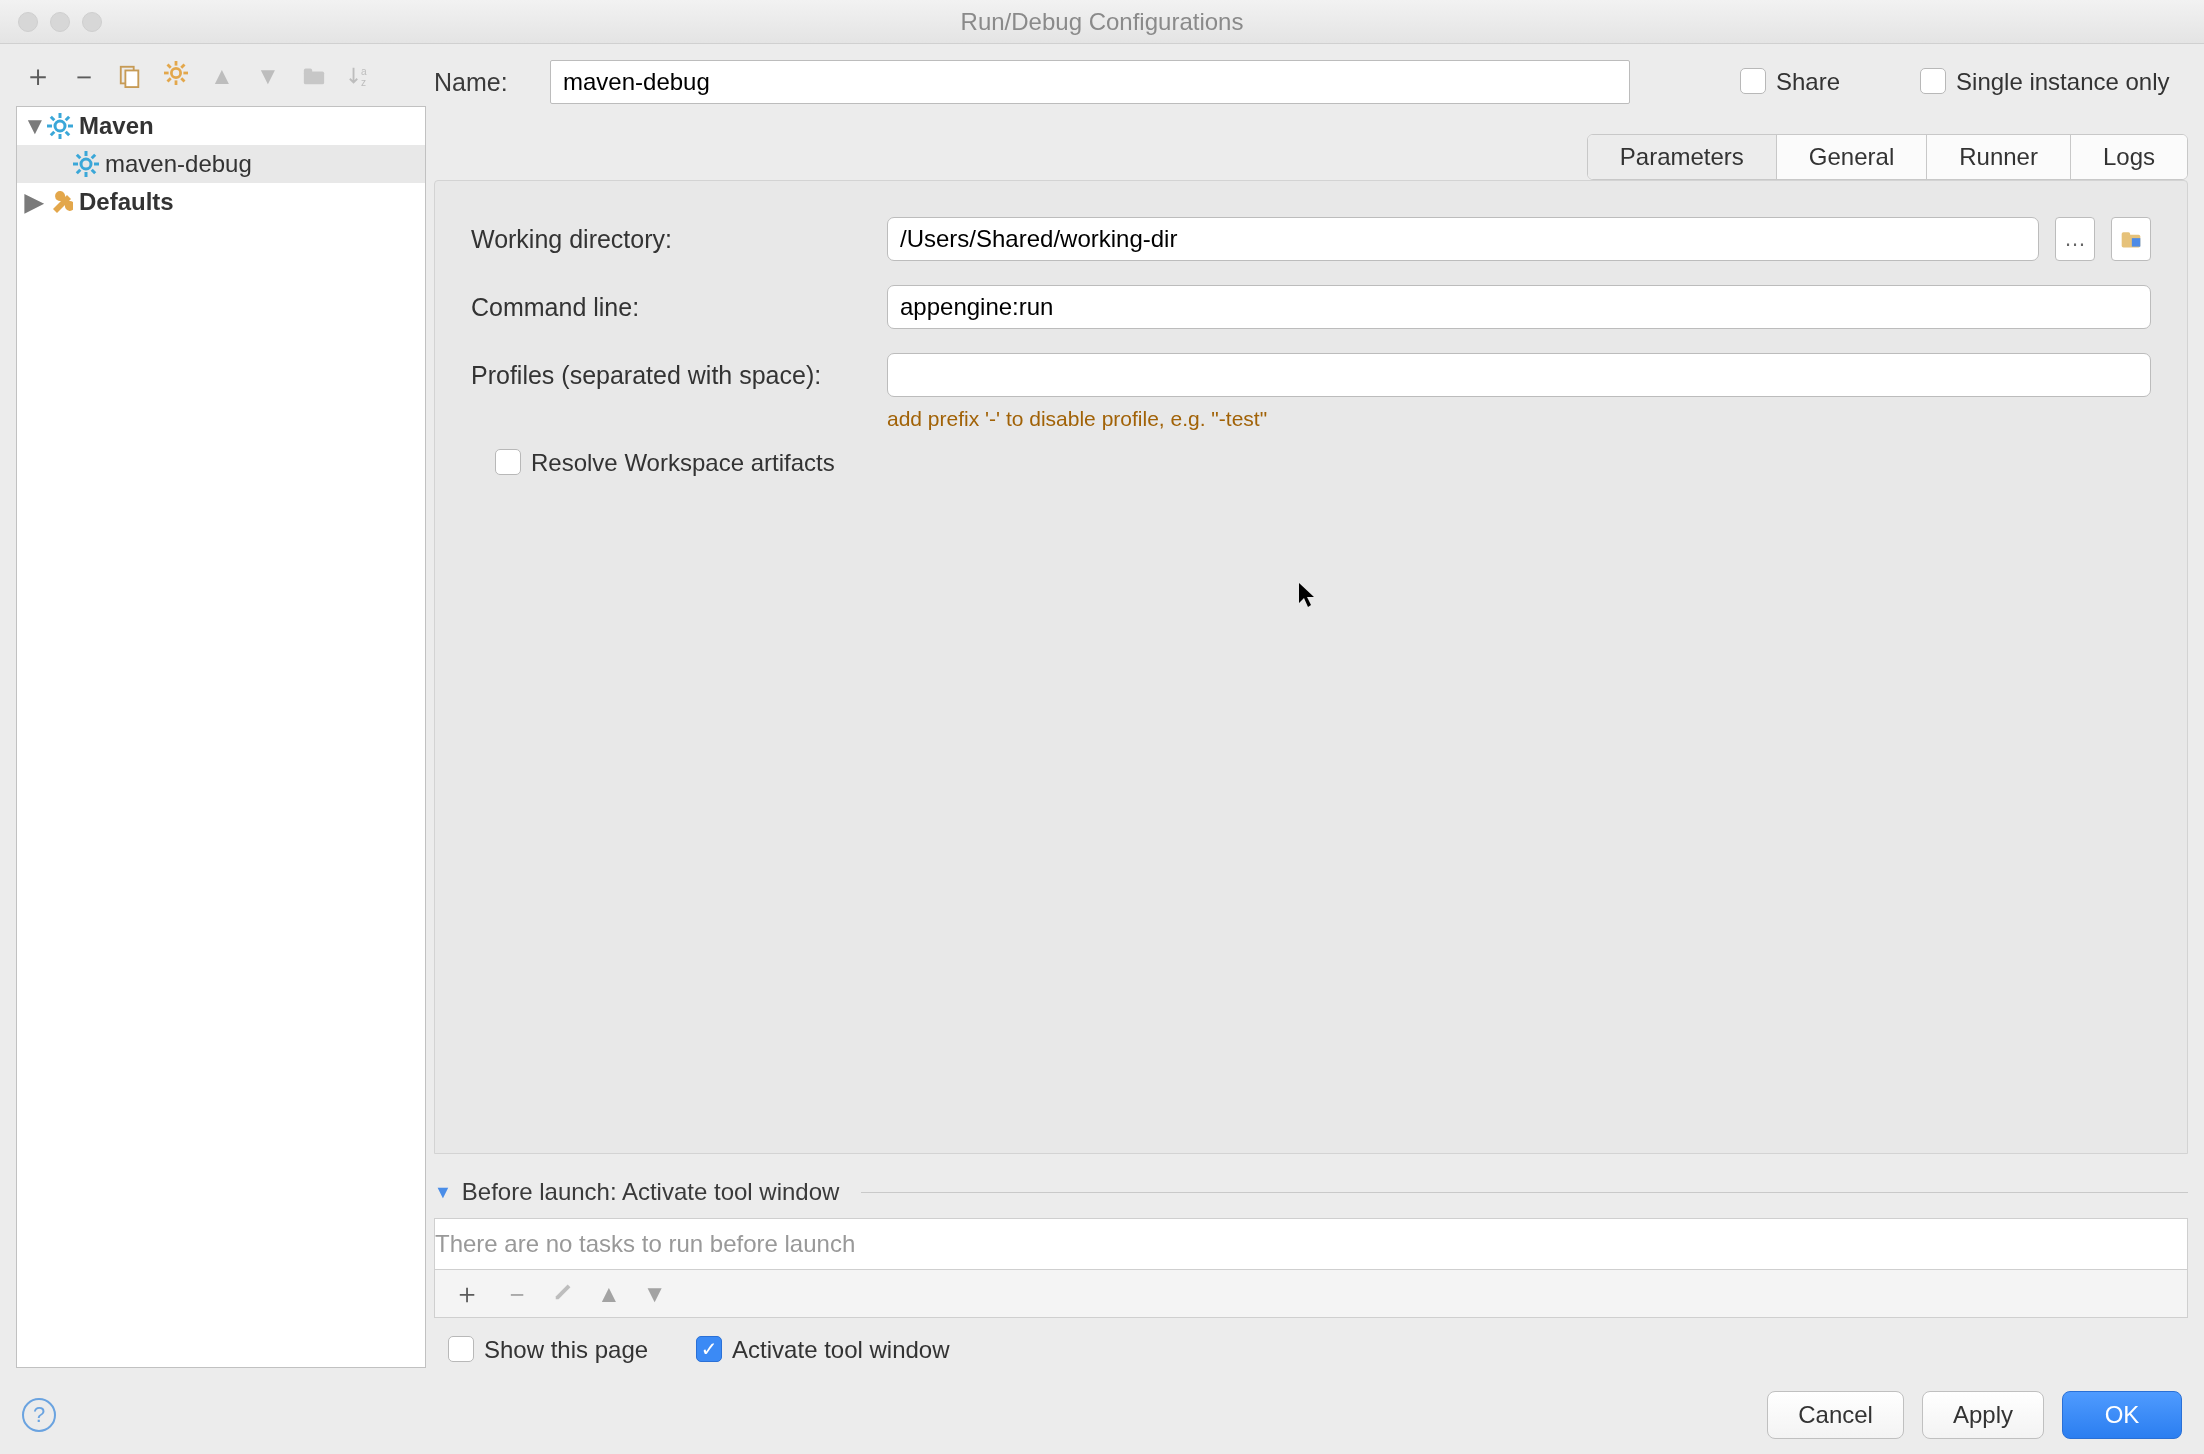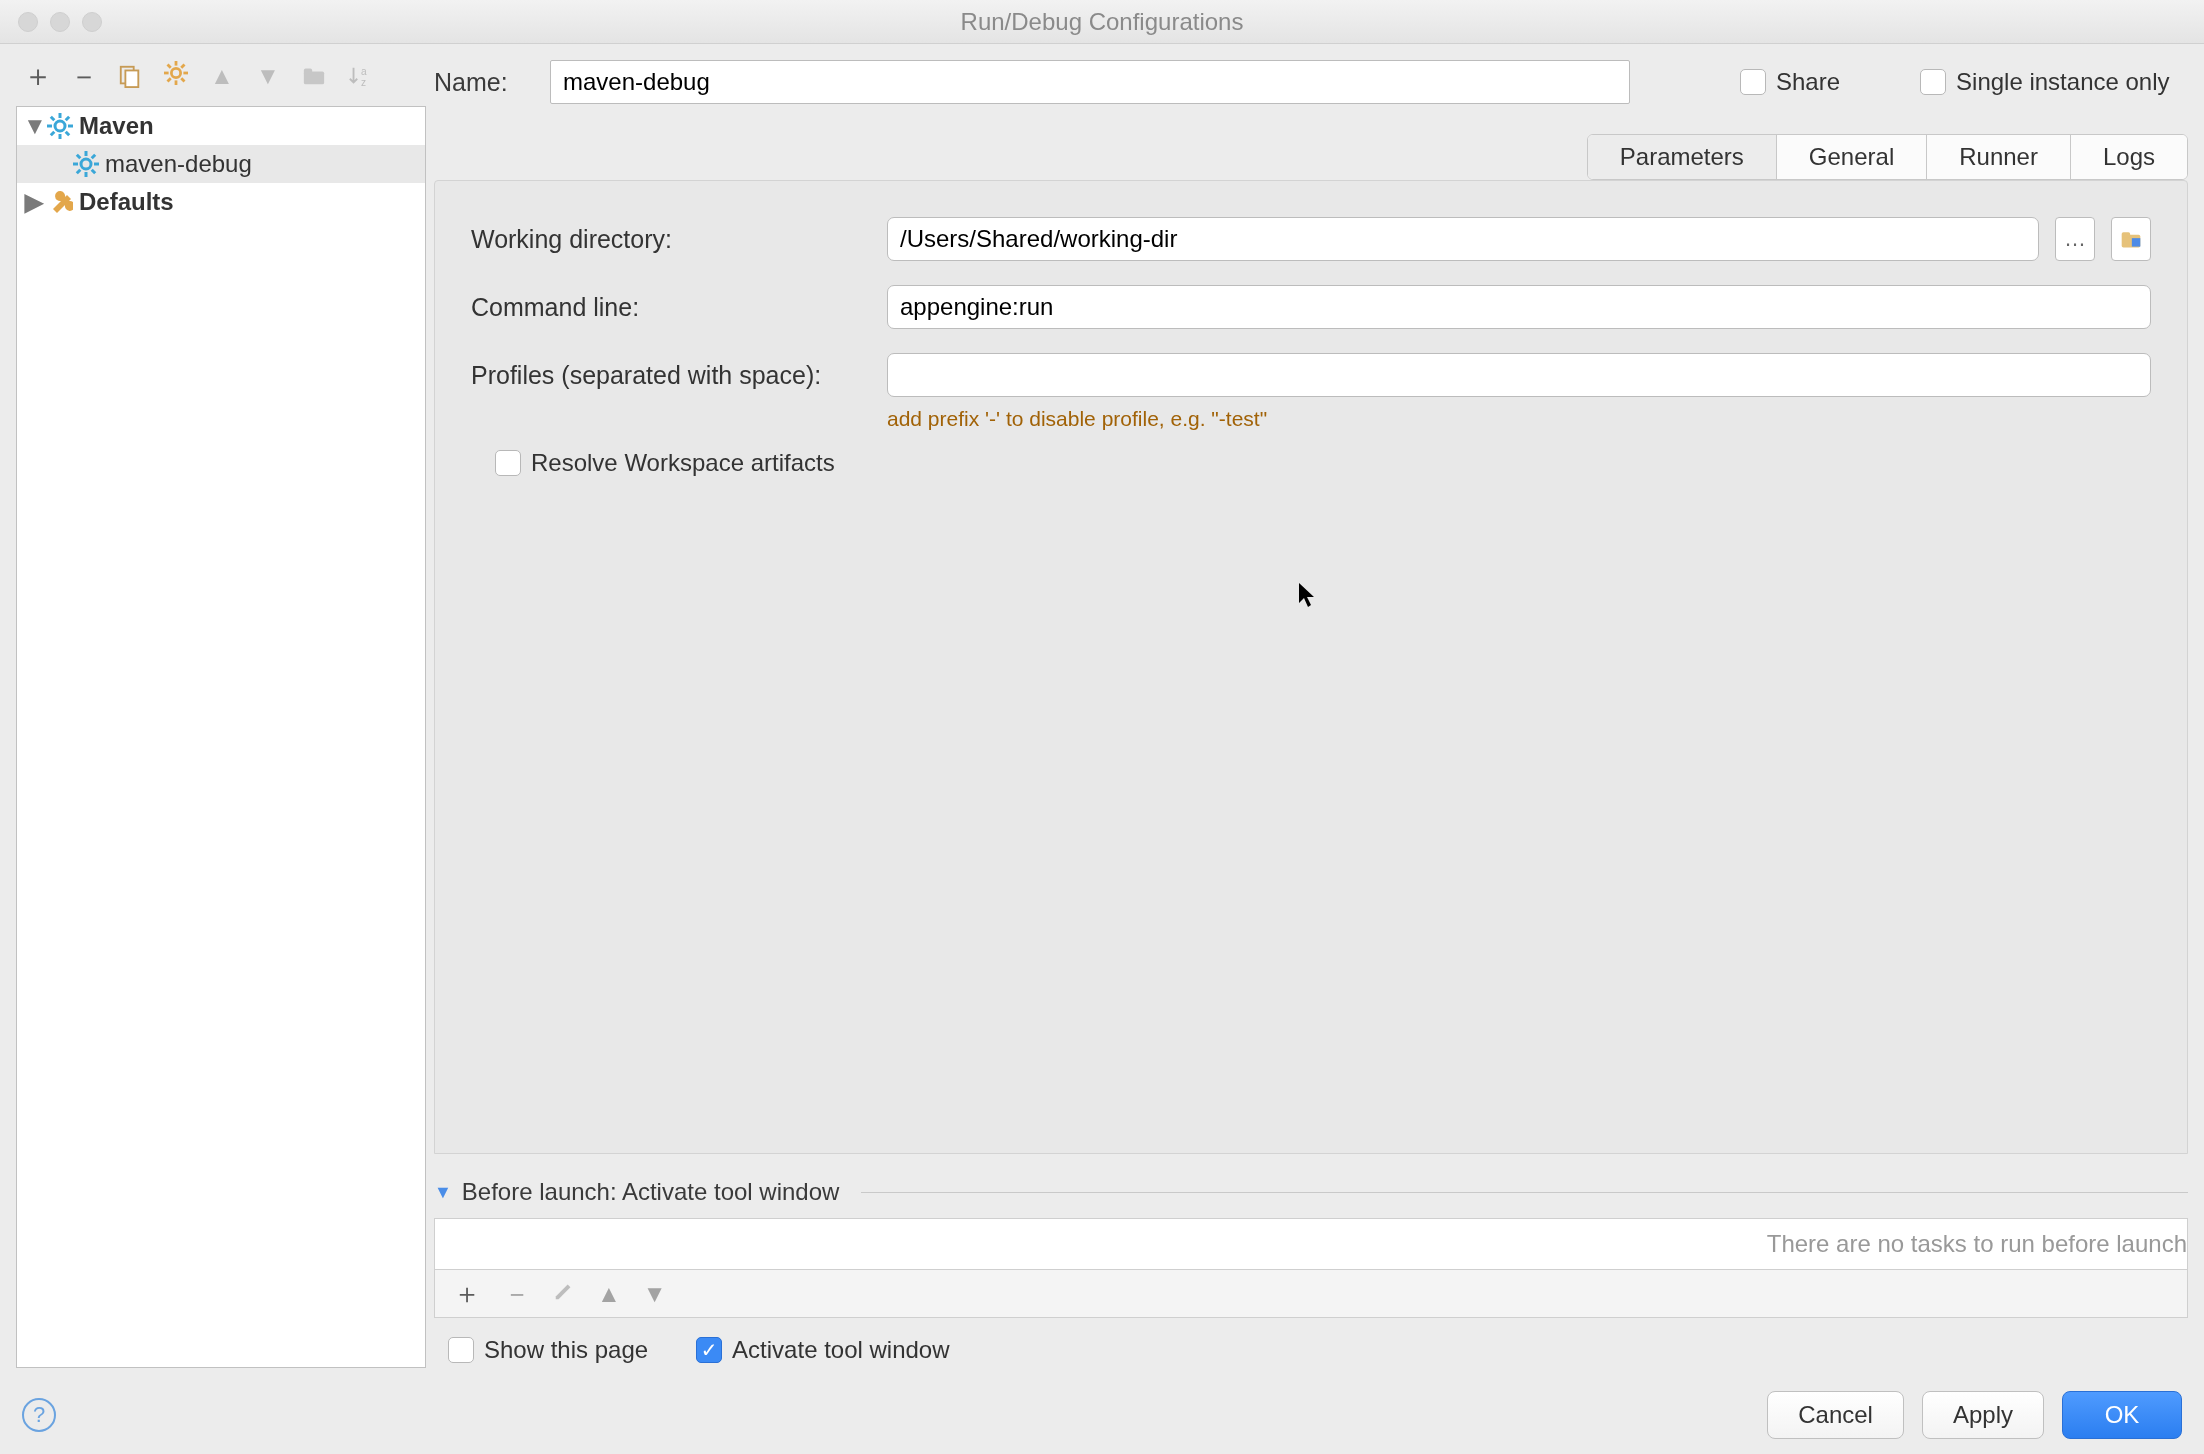--- a/index.html
+++ b/index.html
@@ -69,21 +69,21 @@
   
   .right-col { flex:1; display:flex; flex-direction:column; padding: 8px 16px 0 8px; position:relative; }
   .name-row { display: flex; align-items: center; height: 60px; gap: 20px; }
   .name-label { font-size: 25px; color:#3b3b3b; width: 96px; }
   .text-input {
     height: 44px; border: 1px solid #bcbcbc; border-radius: 2px;
     background:#fff; font-size: 24px; padding: 0 12px;
     outline: none;
   }
   .name-input { flex: 1; max-width: 1080px; }
-  .check-wrap { display:flex; align-items:center; gap:10px; font-size:24px; }
+  .check-wrap { display:flex; gap:10px; font-size:24px; }
   .checkbox {
     width: 26px; height: 26px; border: 1px solid #b8b8b8; border-radius: 5px;
     background: #fff; display:flex;align-items:center;justify-content:center;
     color:#fff; font-size:20px;
   }
   .checkbox.checked { background:#3b8af5; border-color:#2a70d6; }
   .tabs-row { margin-top: 22px; display:flex; justify-content:flex-end; }
   .tabs {
     display:flex; border:1px solid #c8c8c8; border-radius:6px; overflow:hidden;
     background:#fff;
@@ -114,21 +114,21 @@
   .section-hd {
     display:flex; align-items:center; gap:10px; font-size:24px; color:#3a3a3a;
     position:relative;
   }
   .section-hd .caret-blue { color:#4a8de8; font-size:18px; }
   .section-hd .rule {
     flex:1; height:1px; background:#c9c9c9; margin-left:12px;
   }
   .tasks-box {
     margin-top:12px; height:52px; border:1px solid #cfcfcf; background:#fff;
-    display:flex; align-items:center; justify-content:flex-end;
+    display:flex; align-items:center; justify-content:flex-start;
     color:#999; font-size:24px;
   }
   .tasks-toolbar {
     height:48px; display:flex; align-items:center; gap:22px;
     background:#f4f4f4; border:1px solid #cfcfcf; border-top:none;
     padding-left:18px; color:#a3a3a3;
   }
   .tasks-toolbar .enabled { color:#5c5c5c; }
   .post-checks { margin-top:18px; display:flex; gap:48px; padding-left:14px; padding-bottom:12px; }
   

